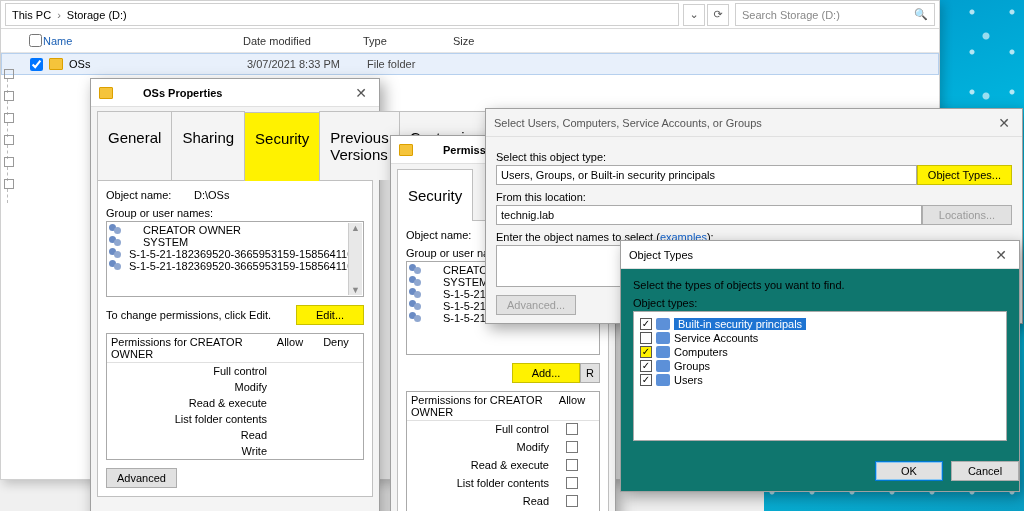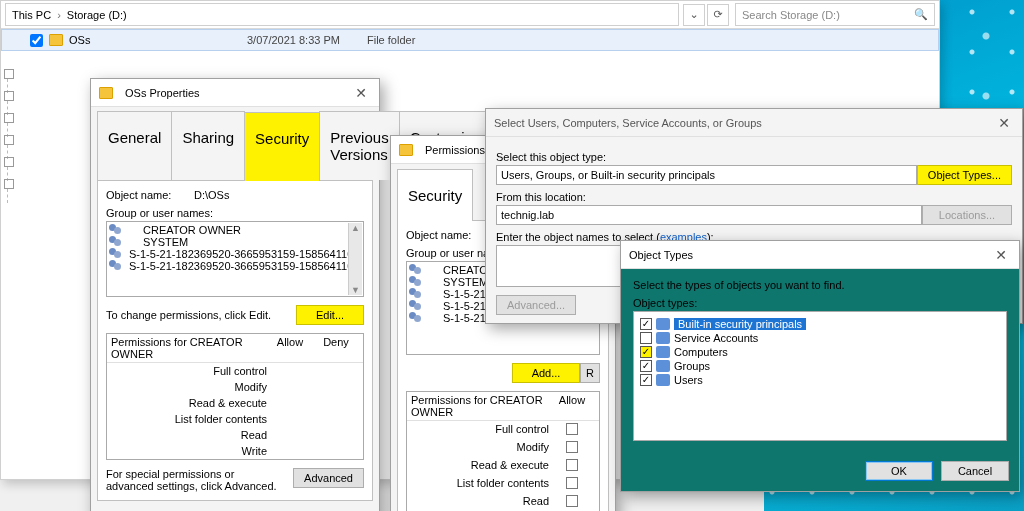--- a/index.html
+++ b/index.html
@@ -98,21 +98,21 @@
     position: absolute;
     background: #f4f4f4;
     border: 1px solid #a0a0a0;
     box-shadow: 4px 5px 14px rgba(0,0,0,.35);
   }
   .titlebar{
     height:28px;display:flex;align-items:center;padding:0 8px;
     background:#fff;border-bottom:1px solid #e0e0e0;
     justify-content:space-between;
   }
-  .titlebar .ttl{display:flex;align-items:center;gap:6px;}
+  .titlebar .ttl{display:flex;align-items:center;gap:24px;font-weight:bold;}
   .close-x{font-size:14px;color:#555;padding:0 4px;}
   .tabs { display:flex; background:#f4f4f4; padding:4px 6px 0 6px; }
   .tab {
     padding:17px 10px; border:1px solid #c0c0c0; border-bottom:none;
     background:#f4f4f4; margin-right:-1px; font-size:15px;
   }
   .tab.active{background:#fff;position:relative;top:1px;}
   .tab.hl{background:#fff200;}
   .dlg-body{background:#fff;margin:0 6px 6px 6px;border:1px solid #c0c0c0;padding:8px;}
   .lbl{margin:6px 0 2px;}
@@ -139,21 +139,21 @@
   .perm-row .pc{width:46px;text-align:center;}
   .chk{display:inline-block;width:12px;height:12px;border:1px solid #777;background:#fff;}
   .btn{
     display:inline-block;min-width:68px;text-align:center;
     padding:3px 10px;border:1px solid #adadad;background:#e1e1e1;
     font-size:11px;
   }
   .btn.disabled{color:#9b9b9b;}
   .btn.hl{background:#fff200;border-color:#c8c000;}
   .btn.primary{border:1px solid #0078d4; box-shadow: inset 0 0 0 1px #8cc7f3;}
-  .btn-bar{display:flex;justify-content:flex-end;gap:8px;padding:10px 10px 10px;}
+  .btn-bar{display:flex;justify-content:flex-end;gap:8px;padding:10px 0 10px;}
   .field{
     border:1px solid #aaa;background:#fff;padding:2px 4px;height:20px;
     display:flex;align-items:center;
   }
   .textarea{
     border:1px solid #aaa;background:#fff;height:42px;padding:2px 4px;
   }
   a.example{color:#1160c9;text-decoration:underline;}
   
   .tree{border:1px solid #aaa;background:#fff;height:130px;padding:4px 6px;}
@@ -182,20 +182,27 @@
     </div>
     <div class="nav-btns">
       <div class="nav-btn">⌄</div>
       <div class="nav-btn">⟳</div>
     </div>
     <div class="search-box">
       <span>Search Storage (D:)</span>
       <span style="margin-left:auto">🔍</span>
     </div>
   </div>
+  <div class="col-headers">
+    <div style="width:18px"><input type="checkbox" style=""></div>
+    <div class="c-name">Name</div>
+    <div class="c-date">Date modified</div>
+    <div class="c-type">Type</div>
+    <div class="c-size">Size</div>
+  </div>
   <div class="file-row">
     <input type="checkbox" checked="" style="">
     <span class="folder-icon"></span>
     <span class="nm">OSs</span>
     <span class="dt">3/07/2021 8:33 PM</span>
     <span class="tp">File folder</span>
   </div>
   <div class="sidebar-stub">
     <div class="node"></div>
       <div class="node"></div>
@@ -281,21 +288,20 @@
           <span class="pc"></span>
           <span class="pc"></span>
         </div>
       <div class="perm-row">
           <span class="pn">Write</span>
           <span class="pc"></span>
           <span class="pc"></span>
         </div>
     </div>
     <div class="note-row">
-      <span style="flex:1">For special permissions or advanced settings, click Advanced.</span>
       <span class="btn">Advanced</span>
     </div>
   </div>
   <div class="btn-bar">
     <span class="btn">OK</span>
     <span class="btn">Cancel</span>
     <span class="btn disabled">Apply</span>
   </div>
 </div>
 

